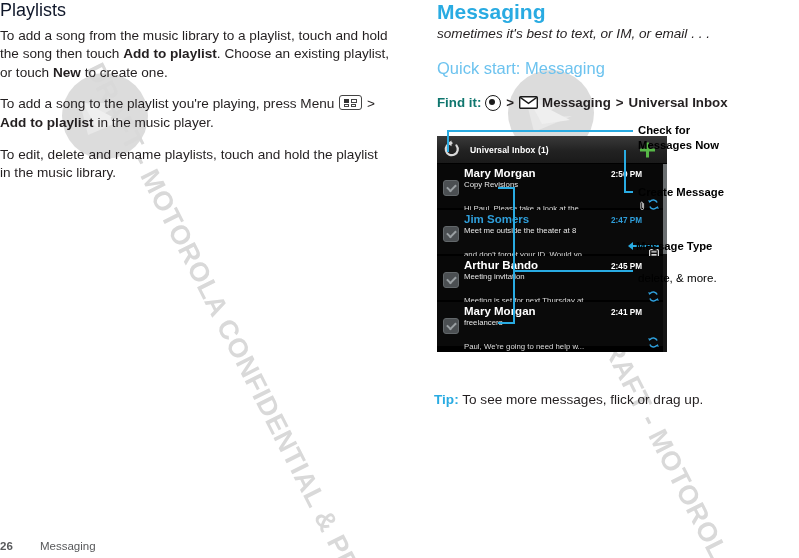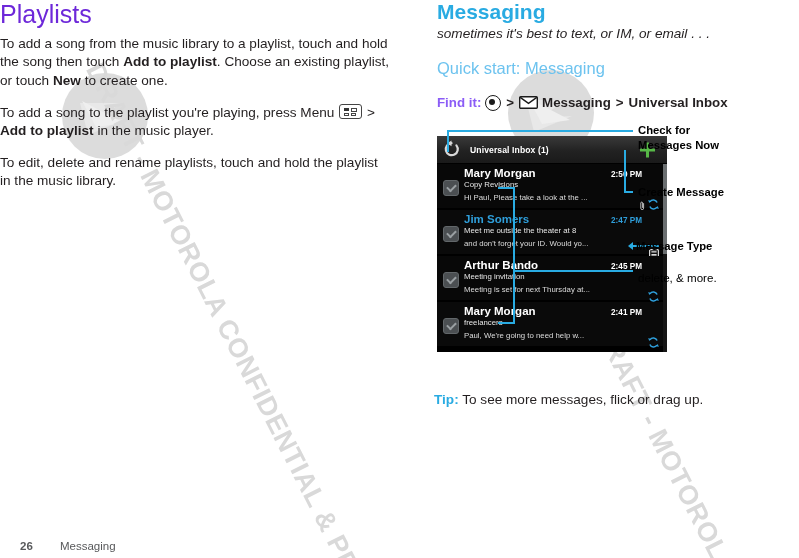--- a/index.html
+++ b/index.html
@@ -47,23 +47,23 @@
 
   
   .col-left {
     position: absolute;
     left: 0; top: 0;
     width: 392px;
     z-index: 10;
   }
   h2.sec-title {
     margin: 0 0 6px 0;
-    font-size: 25px;
+    font-size: 18px;
     font-weight: normal;
-    color: #6d28d9;
+    color: #0f172a;
     line-height: 1.15;
   }
   .para {
     font-size: 13.6px;
     line-height: 18.6px;
     margin: 0 0 13px 0;
     color: #231f20;
   }
   .para b { font-weight: bold; }
 
@@ -116,21 +116,21 @@
   .findit {
     font-size: 13.3px;
     font-weight: bold;
     color: #231f20;
     margin: 0;
     display: flex;
     align-items: center;
     gap: 4px;
     white-space: nowrap;
   }
-  .findit .lbl { color: #8b5cf6; }
+  .findit .lbl { color: #0f766e; }
   .findit .sep { font-weight: bold; padding: 0 1px; }
   .home-ico {
     display:inline-block;
     width: 14px; height: 14px;
     border: 1.6px solid #1a1a1a;
     border-radius: 50%;
     position: relative;
     flex: 0 0 auto;
   }
   .home-ico::after{
@@ -245,21 +245,21 @@
   .msg-sub {
     font-size: 7.8px;
     color: #e6e6e6;
     margin-top: 1px;
     white-space: nowrap;
     overflow: hidden;
   }
   .msg-snip {
     font-size: 7.8px;
     color: #dcdcdc;
-    margin-top: 4px;
+    margin-top: 15px;
     white-space: nowrap;
     overflow: hidden;
     padding-right: 26px;
   }
   .row-icons {
     position: absolute;
     right: 8px; bottom: 1px;
     display: flex;
     align-items: center;
     gap: 3px;
@@ -321,21 +321,21 @@
   .tip .tlbl { color: #29ABE2; font-weight: bold; }
 
   
   .footer {
     position: absolute;
     left: 0; bottom: 6px;
     display: flex;
     align-items: baseline;
     z-index: 10;
   }
-  .pg-num { font-size: 11.5px; font-weight: bold; color: #58595b; width: 40px; margin-left: 20px; }
+  .pg-num { font-size: 11.5px; font-weight: bold; color: #58595b; width: 40px; }
   .pg-sec { font-size: 11.5px; color: #58595b; }
 </style>
 </head>
 <body>
 
 <div class="wm wm-a">DRAFT - MOTOROLA CONFIDENTIAL &amp; PROPRIETARY INFORMATION</div>
 <div class="wm wm-b">DRAFT - MOTOROLA CONFIDENTIAL &amp; PROPRIETARY INFORMATION</div>
 
 <div class="wm-logo wm-logo-a">
   <svg width="86" height="86" viewBox="0 0 86 86">

